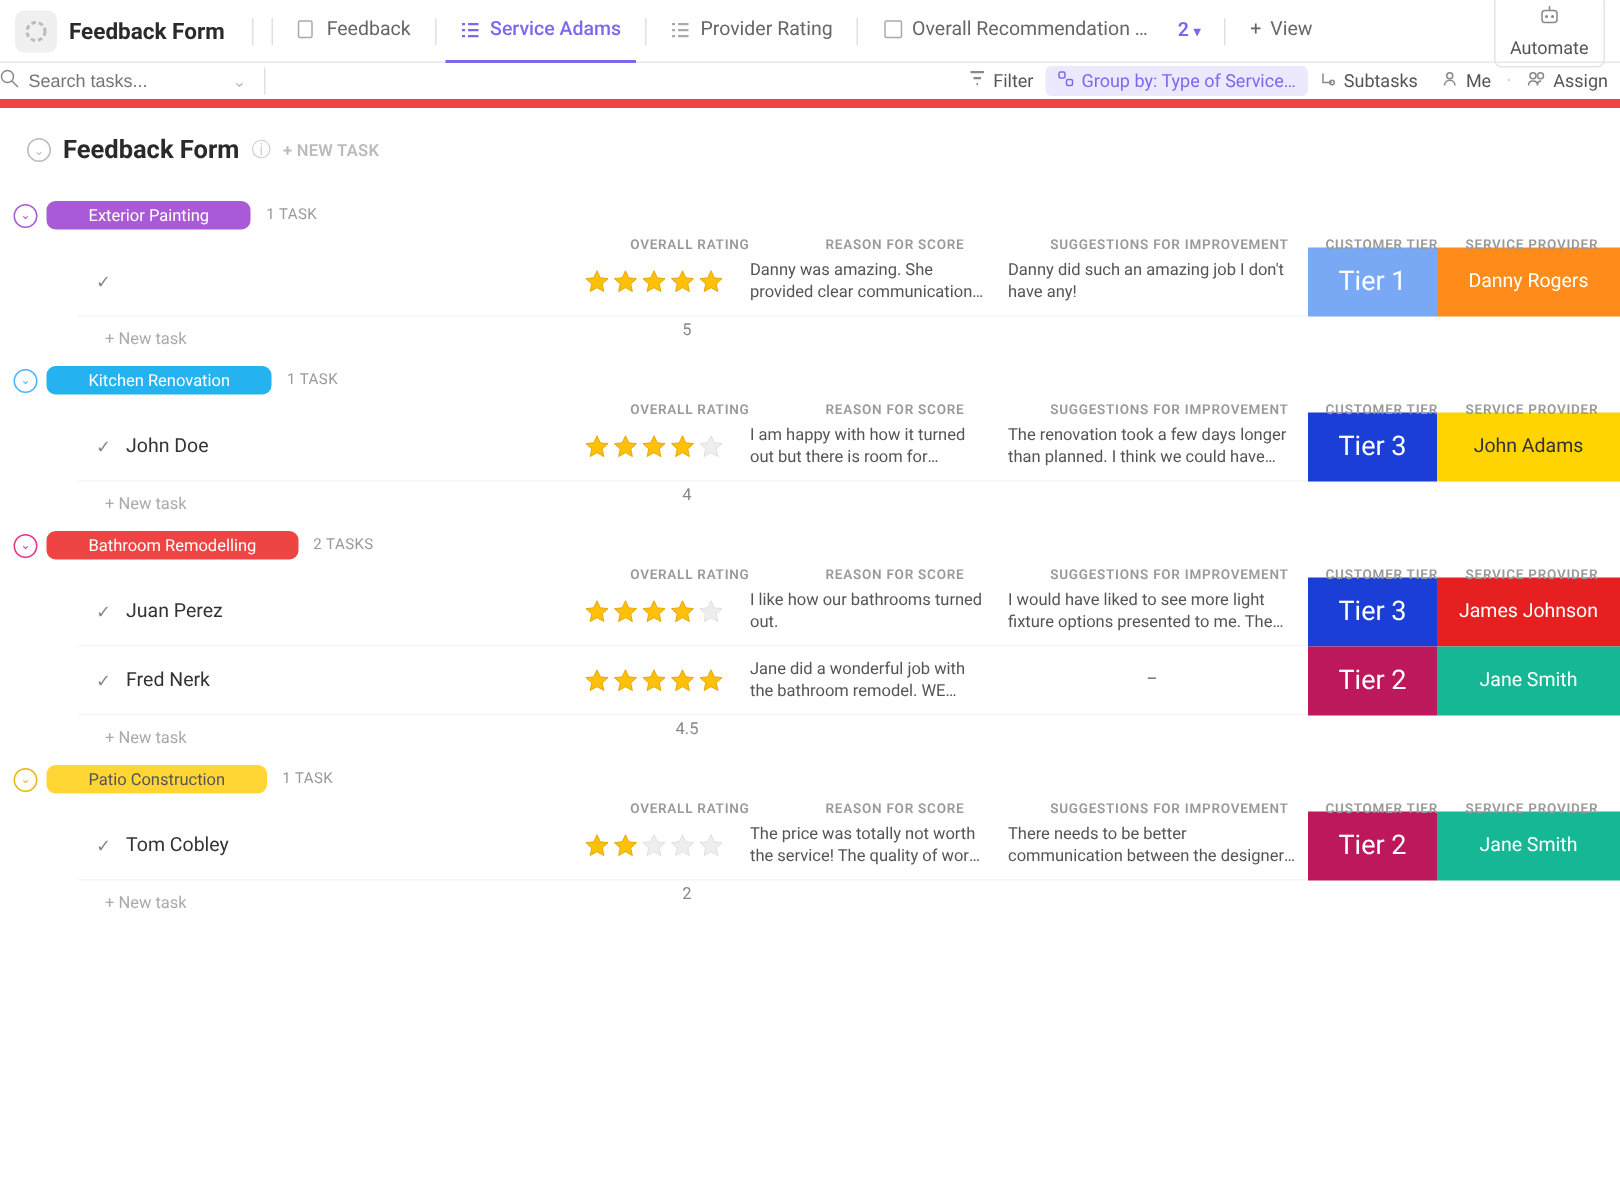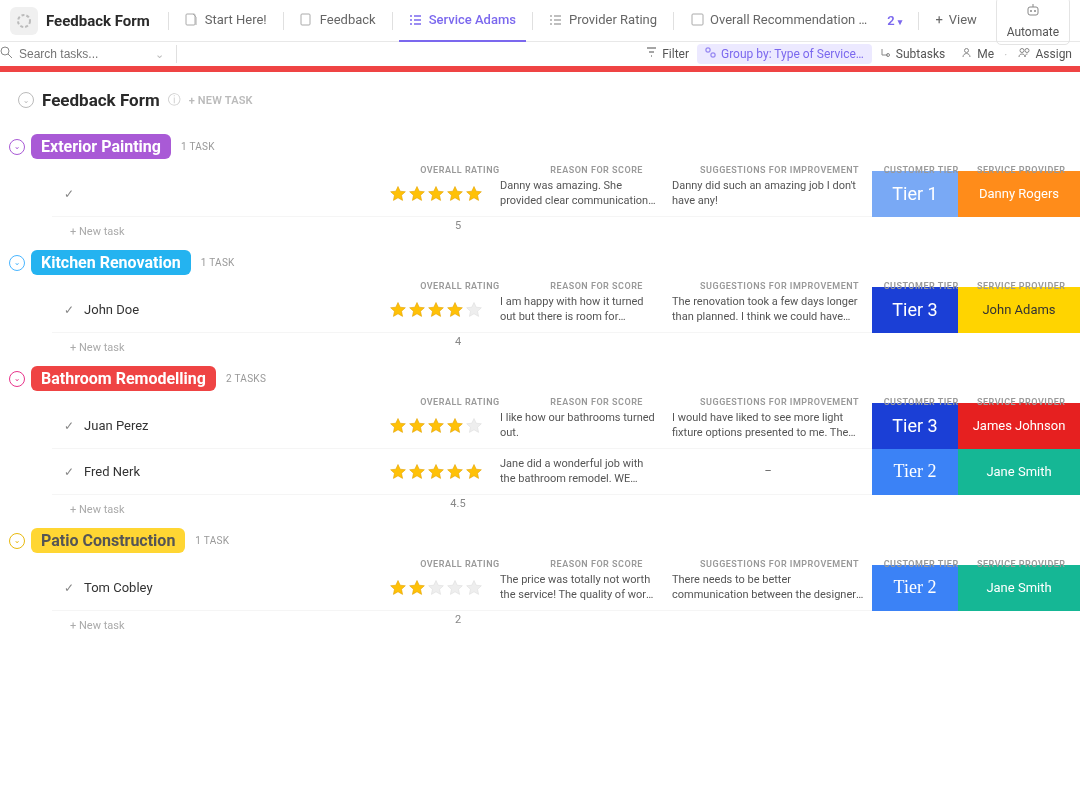--- a/index.html
+++ b/index.html
@@ -34,21 +34,21 @@
   .new-task-link { font-size: 11px; font-weight: 600; color: #bbb; letter-spacing: 0.2px; cursor: pointer; }
   
   
   .group { margin: 0 0 6px 32px; }
   .group-header { display: flex; align-items: center; padding: 6px 0; }
   .collapse-btn { width: 16px; height: 16px; border: 1.5px solid #bbb; border-radius: 50%; display: flex; align-items: center; justify-content: center; color: #bbb; font-size: 8px; margin-right: 6px; cursor: pointer; position: relative; left: -23px; margin-right: -17px; }
   .collapse-btn.purple { border-color: #a95ad6; color: #a95ad6; }
   .collapse-btn.blue { border-color: #49b6ff; color: #49b6ff; }
   .collapse-btn.pink { border-color: #e8358b; color: #e8358b; }
   .collapse-btn.yellow { border-color: #e8b90e; color: #e8b90e; }
-  .group-chip { display: inline-flex; align-items: center; padding: 3px 10px; border-radius: 6px; color: #fff; font-size: 16px; font-weight: 700; }
+  .group-chip { display: inline-flex; align-items: center; padding: 3px 28px; border-radius: 6px; color: #fff; font-size: 11px; font-weight: 400; }
   .chip-purple { background: #a95ad6; }
   .chip-blue { background: #24b3f0; }
   .chip-pink { background: #ef4444; }
   .chip-yellow { background: #ffd633; color: #555; }
   .task-count { font-size: 10px; color: #999; margin-left: 10px; letter-spacing: 0.3px; }
   .col-headers { display: flex; position: absolute; left: 374px; right: 0; }
   .col-h { font-size: 9px; letter-spacing: 0.5px; color: #999; text-align: center; font-weight: 600; }
   .col-h.c1 { width: 112px; }
   .col-h.c2 { width: 172px; }
   .col-h.c3 { width: 208px; }
@@ -62,21 +62,21 @@
   .task-name { font-size: 13px; color: #333; flex: 0 0 260px; }
   .fill { flex: 1; }
   .cell { display: flex; align-items: center; justify-content: center; height: 46px; font-size: 11px; color: #555; padding: 0 8px; text-align: center; }
   .cell.rating { width: 112px; }
   .cell.reason { width: 172px; text-align: left; line-height: 1.35; }
   .cell.suggest { width: 208px; text-align: left; line-height: 1.35; }
   .cell.tier { width: 86px; color: #fff; font-size: 18px; text-align: right; }
   .cell.provider { width: 122px; color: #fff; font-size: 13px; }
   
   .tier-t1 { background: #79a9f5; }
-  .tier-t2 { background: #3b82f6; font-family: Liberation Serif, serif; }
+  .tier-t2 { background: #be185d; }
   .tier-t3 { background: #1b3fd6; }
   .prov-orange { background: #ff8c1a; }
   .prov-yellow { background: #ffd400; color: #333 !important; }
   .prov-red { background: #e62020; }
   .prov-teal { background: #15b795; }
   
   .stars { display: flex; gap: 1px; }
   .star { width: 18px; height: 18px; }
   
   .new-task-row { display: flex; align-items: center; height: 28px; margin-left: 20px; padding-left: 18px; font-size: 11px; color: #aaa; cursor: pointer; }
@@ -88,29 +88,20 @@
 <body>
 
 <div class="topbar">
   <div class="app-icon">
     <svg width="16" height="16" viewBox="0 0 16 16">
         <circle cx="8" cy="8" r="6" fill="none" stroke="#bbb" stroke-width="2" stroke-dasharray="3 2"></circle>
       </svg>
   </div>
   <div class="app-title">Feedback Form</div>
   <div class="divider"></div>
-  <div class="tab">
-    <span class="tab-icon">
-        <svg width="13" height="13" viewBox="0 0 13 13">
-          <rect x="1" y="1" width="9" height="11" rx="1" fill="none" stroke="#aaa"></rect>
-          <path d="M8 1 L11 4 L11 12" fill="none" stroke="#aaa"></path>
-        </svg>
-      </span>
-    <span>Start Here!</span>
-  </div>
   <div class="divider"></div>
   <div class="tab">
     <span class="tab-icon">
         <svg width="13" height="13" viewBox="0 0 13 13">
           <rect x="1" y="1" width="9" height="11" rx="1" fill="none" stroke="#aaa"></rect>
         </svg>
       </span>
     <span>Feedback</span>
   </div>
   <div class="divider"></div>

